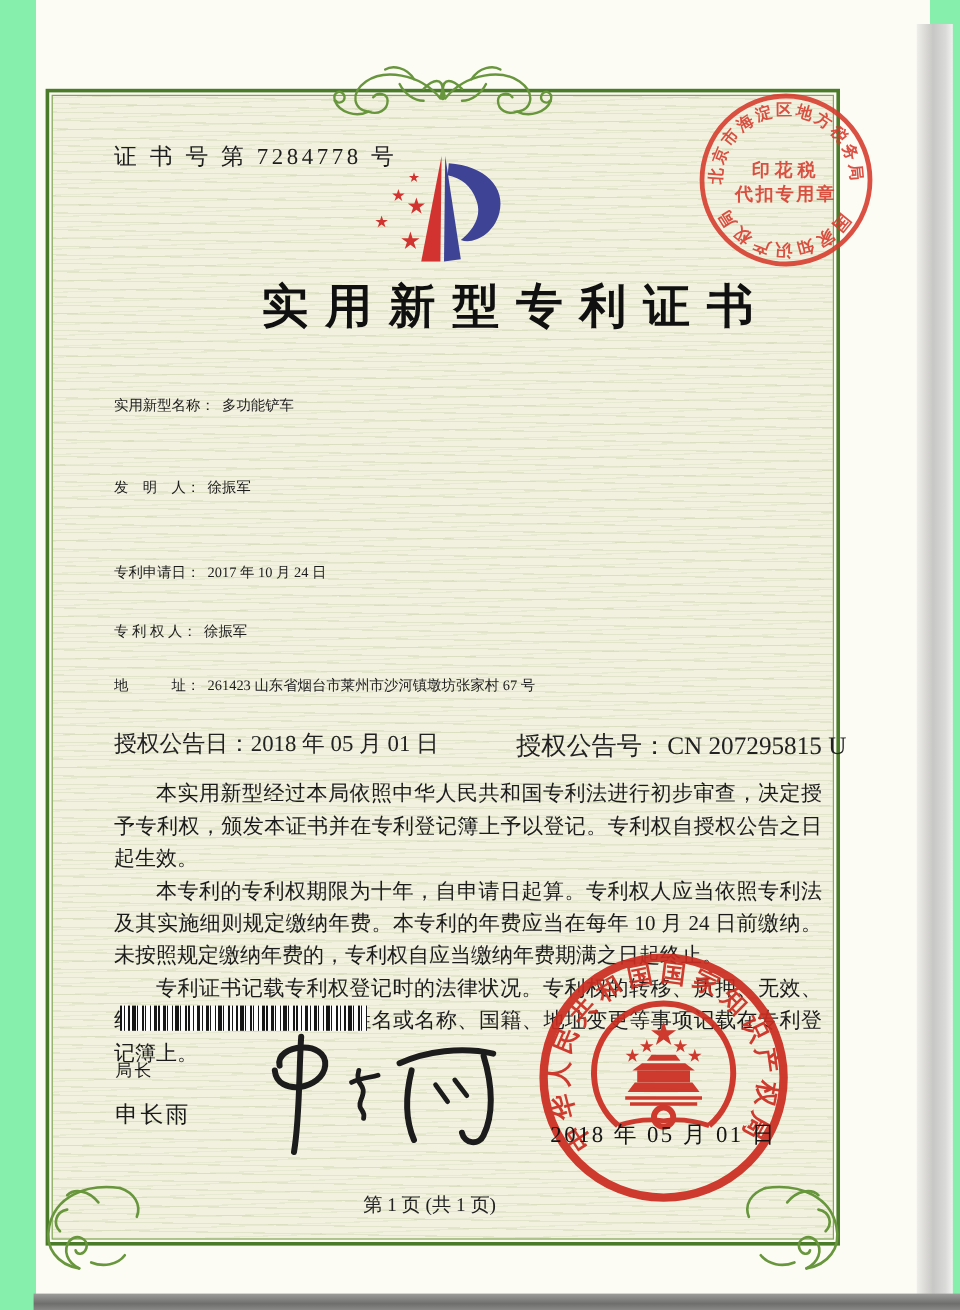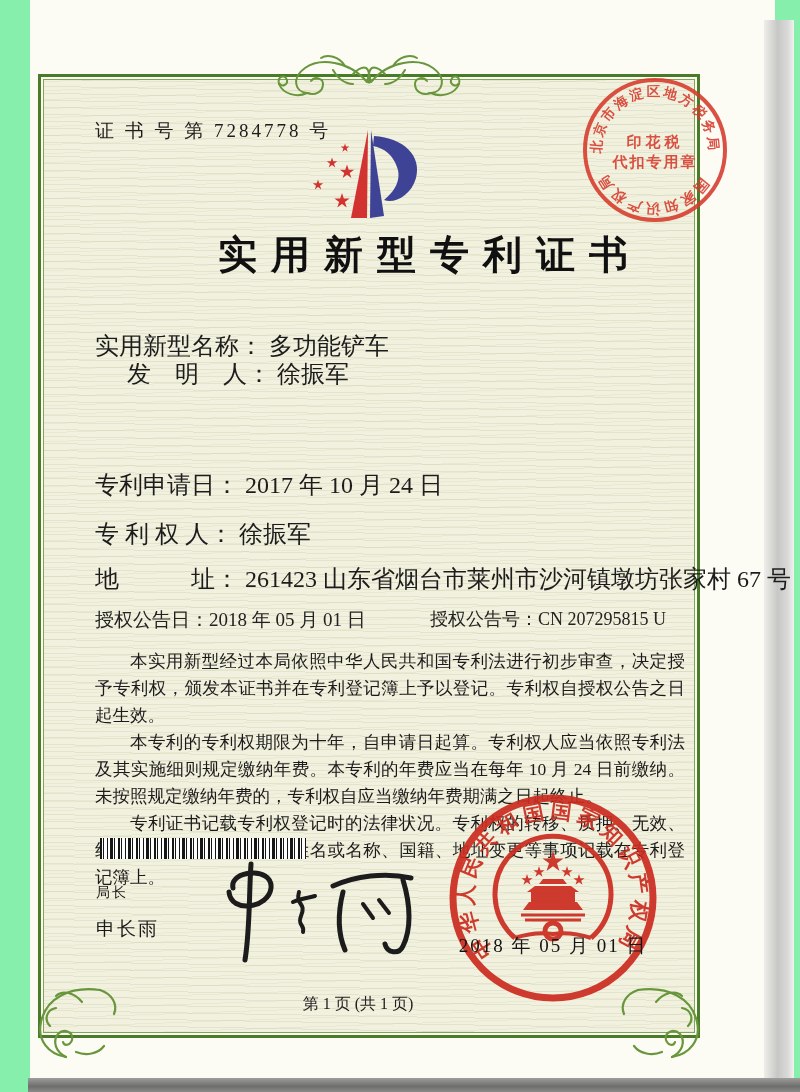--- a/index.html
+++ b/index.html
@@ -18,25 +18,25 @@
          border:3px solid #4a7b28;box-sizing:border-box;}
   .frame-inner{position:absolute;inset:2px;border:1px solid #7fa654;
          background-color:#f2f1df;
          background-image:
            repeating-linear-gradient(1deg, rgba(173,186,128,0.22) 0 1px, rgba(0,0,0,0) 1px 7px),
            repeating-linear-gradient(-2deg, rgba(173,186,128,0.14) 0 1px, rgba(0,0,0,0) 1px 9px);}
   .abs{position:absolute;}
   .cert-no{left:95px;top:118px;font-size:19px;letter-spacing:3px;color:#1d1d1d;}
   .title{left:38px;top:228px;width:770px;text-align:center;font-size:39px;font-weight:700;
          letter-spacing:14px;text-indent:14px;color:#101010;}
-  .row{left:95px;font-size:24px;color:#1c1c1c;white-space:nowrap;}
+  .row{left:95px;font-size:12px;color:#1c1c1c;white-space:nowrap;}
   .row .lab{display:inline-block;}
   .row .val{margin-left:6px;}
   .grant-left{left:95px;top:607px;font-size:19px;white-space:nowrap;}
-  .grant-right{left:430px;top:607px;font-size:18px;white-space:nowrap;}
+  .grant-right{left:430px;top:607px;font-size:21px;white-space:nowrap;}
   .paras{left:95px;top:648px;width:590px;font-size:17.5px;line-height:27px;
          color:#1b1b1b;text-align:justify;}
   .paras p{margin:0;text-indent:2em;}
   .barcode{left:100px;top:838px;width:206px;height:21px;
      background-image:repeating-linear-gradient(90deg,
        #151515 0 2px,#fdfdfd 2px 3px,#151515 3px 4px,#fdfdfd 4px 7px,
        #151515 7px 8px,#fdfdfd 8px 10px,#151515 10px 13px,#fdfdfd 13px 14px,
        #151515 14px 15px,#fdfdfd 15px 18px);}
   .juzhang{left:96px;top:884px;font-size:14px;letter-spacing:2px;color:#1a1a1a;
            font-family:"Liberation Sans","DejaVu Sans",sans-serif;}
@@ -112,21 +112,21 @@
       <use href="#st" transform="translate(18,59) scale(5.5)"></use>
       <use href="#st" transform="translate(42,75) scale(8)"></use>
     </g>
   </svg>
 
   <div class="abs title">实用新型专利证书</div>
 
   <div class="abs row" style="top:330px;">
     <span class="lab">实用新型名称：</span><span class="val">多功能铲车</span>
   </div>
-  <div class="abs row" style="top:358px;margin-left:32px;">
+  <div class="abs row" style="top:398px;">
     <span class="lab">发　明　人：</span><span class="val">徐振军</span>
   </div>
   <div class="abs row" style="top:469px;">
     <span class="lab">专利申请日：</span><span class="val">2017 年 10 月 24 日</span>
   </div>
   <div class="abs row" style="top:518px;">
     <span class="lab">专 利 权 人：</span><span class="val">徐振军</span>
   </div>
   <div class="abs row" style="top:563px;">
     <span class="lab">地　　　址：</span><span class="val">261423 山东省烟台市莱州市沙河镇墩坊张家村 67 号</span>

